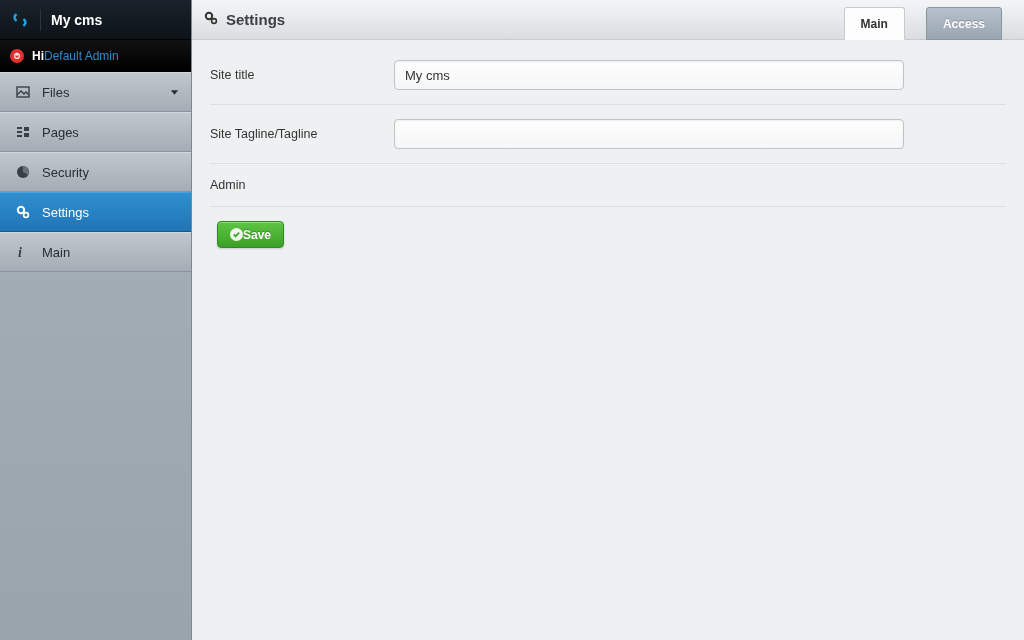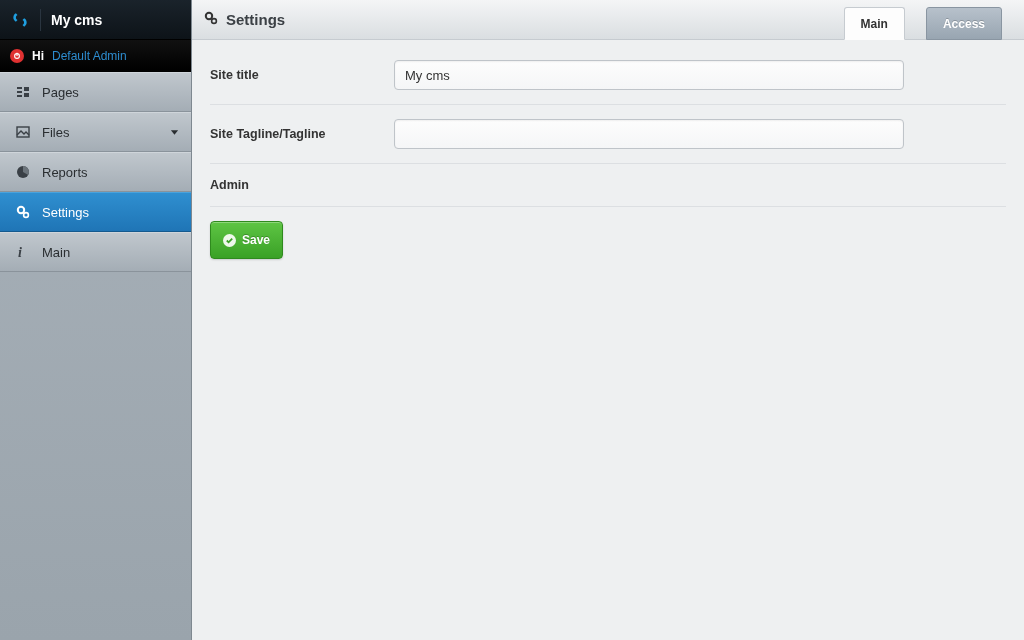--- a/index.html
+++ b/index.html
@@ -55,21 +55,21 @@
   .greeting .power {
     width: 14px; height: 14px;
     border-radius: 50%;
     background: #e03131;
     display: inline-flex;
     align-items: center;
     justify-content: center;
     margin-right: 8px;
   }
   .greeting .power svg { display:block; }
-  .greeting .hi { font-weight: 700; margin-right: 8px; }
+  .greeting .hi { font-weight: 700; margin-right: 0; }
   .greeting .user { color: #2d8ccf; }
 
   .nav {
     flex: 1;
     display: flex;
     flex-direction: column;
   }
   .nav-item {
     height: 40px;
     display: flex;
@@ -173,21 +173,21 @@
   }
   .form-row {
     display: flex;
     align-items: center;
     padding: 14px 0;
     border-bottom: 1px solid #dcdfe2;
   }
   .form-row:first-child { padding-top: 6px; }
   .form-row .label {
     width: 184px;
-    font-weight: 700;
+    font-weight: 400;
     font-size: 12.5px;
     color: #333;
   }
   .form-row .field { flex: 1; }
   .text-input, .select {
     width: 510px;
     max-width: 100%;
     height: 30px;
     border: 1px solid #bfc4c9;
     border-radius: 4px;
@@ -204,32 +204,32 @@
     justify-content: space-between;
     cursor: pointer;
     -webkit-appearance: none;
   }
   .select .chev { color: #777; }
 
   .actions { padding-top: 14px; }
   .btn-save {
     display: inline-flex;
     align-items: center;
-    gap: 6px;
-    height: 38px;
+    height: 27px;
     padding: 0 12px;
     border-radius: 4px;
     border: 1px solid #2f8a1e;
     background: linear-gradient(to bottom, #5ec544 0%, #3aa126 100%);
     color: #fff;
     font-weight: 700;
     font-size: 12px;
     text-shadow: 0 -1px 0 rgba(0,0,0,0.25);
     box-shadow: 0 1px 0 rgba(255,255,255,0.3) inset, 0 1px 2px rgba(0,0,0,0.15);
     cursor: pointer;
+    margin-left: 7px;
   }
   .btn-save .check {
     width: 13px; height: 13px;
     border-radius: 50%;
     background: rgba(255,255,255,0.9);
     display: inline-flex;
     align-items: center;
     justify-content: center;
   }
 </style>
@@ -258,51 +258,51 @@
           </svg>
       </span>
       <span class="hi">Hi</span>
       <a class="user">Default Admin</a>
     </div>
 
     <nav class="nav">
       <div class="nav-item">
         <span class="icon">
           <svg width="14" height="14" viewBox="0 0 14 14">
+              <rect x="1" y="2" width="12" height="10" fill="none" stroke="#3a4046" stroke-width="1.4"></rect>
+              <polyline points="1,10 5,6 8,9 10,7 13,10" fill="none" stroke="#3a4046" stroke-width="1.4"></polyline>
+            </svg>
+        </span>
+        <span>Files</span>
+        <span class="chev">
+          <svg width="9" height="9" viewBox="0 0 10 10">
+              <polygon points="1,3 9,3 5,8" fill="#2a2e31"></polygon>
+            </svg>
+        </span>
+      </div>
+      <div class="nav-item">
+        <span class="icon">
+          <svg width="14" height="14" viewBox="0 0 14 14">
               <rect x="1" y="2" width="5" height="2" fill="#3a4046"></rect>
               <rect x="1" y="6" width="5" height="2" fill="#3a4046"></rect>
               <rect x="1" y="10" width="5" height="2" fill="#3a4046"></rect>
               <rect x="8" y="2" width="5" height="4" fill="#3a4046"></rect>
               <rect x="8" y="8" width="5" height="4" fill="#3a4046"></rect>
             </svg>
         </span>
         <span>Pages</span>
       </div>
       <div class="nav-item">
         <span class="icon">
           <svg width="14" height="14" viewBox="0 0 14 14">
-              <rect x="1" y="2" width="12" height="10" fill="none" stroke="#3a4046" stroke-width="1.4"></rect>
-              <polyline points="1,10 5,6 8,9 10,7 13,10" fill="none" stroke="#3a4046" stroke-width="1.4"></polyline>
-            </svg>
-        </span>
-        <span>Files</span>
-        <span class="chev">
-          <svg width="9" height="9" viewBox="0 0 10 10">
-              <polygon points="1,3 9,3 5,8" fill="#2a2e31"></polygon>
-            </svg>
-        </span>
-      </div>
-      <div class="nav-item">
-        <span class="icon">
-          <svg width="14" height="14" viewBox="0 0 14 14">
               <circle cx="7" cy="7" r="6" fill="#3a4046"></circle>
               <path d="M7 7 L7 1 A6 6 0 0 1 12.2 10 Z" fill="#6b737a"></path>
             </svg>
         </span>
-        <span>Reports</span>
+        <span>Security</span>
       </div>
       <div class="nav-item active">
         <span class="icon">
           <svg width="14" height="14" viewBox="0 0 14 14">
               <circle cx="5" cy="5" r="3.2" fill="none" stroke="#fff" stroke-width="2"></circle>
               <circle cx="10" cy="10" r="2.4" fill="none" stroke="#fff" stroke-width="1.6"></circle>
             </svg>
         </span>
         <span>Settings</span>
       </div>

